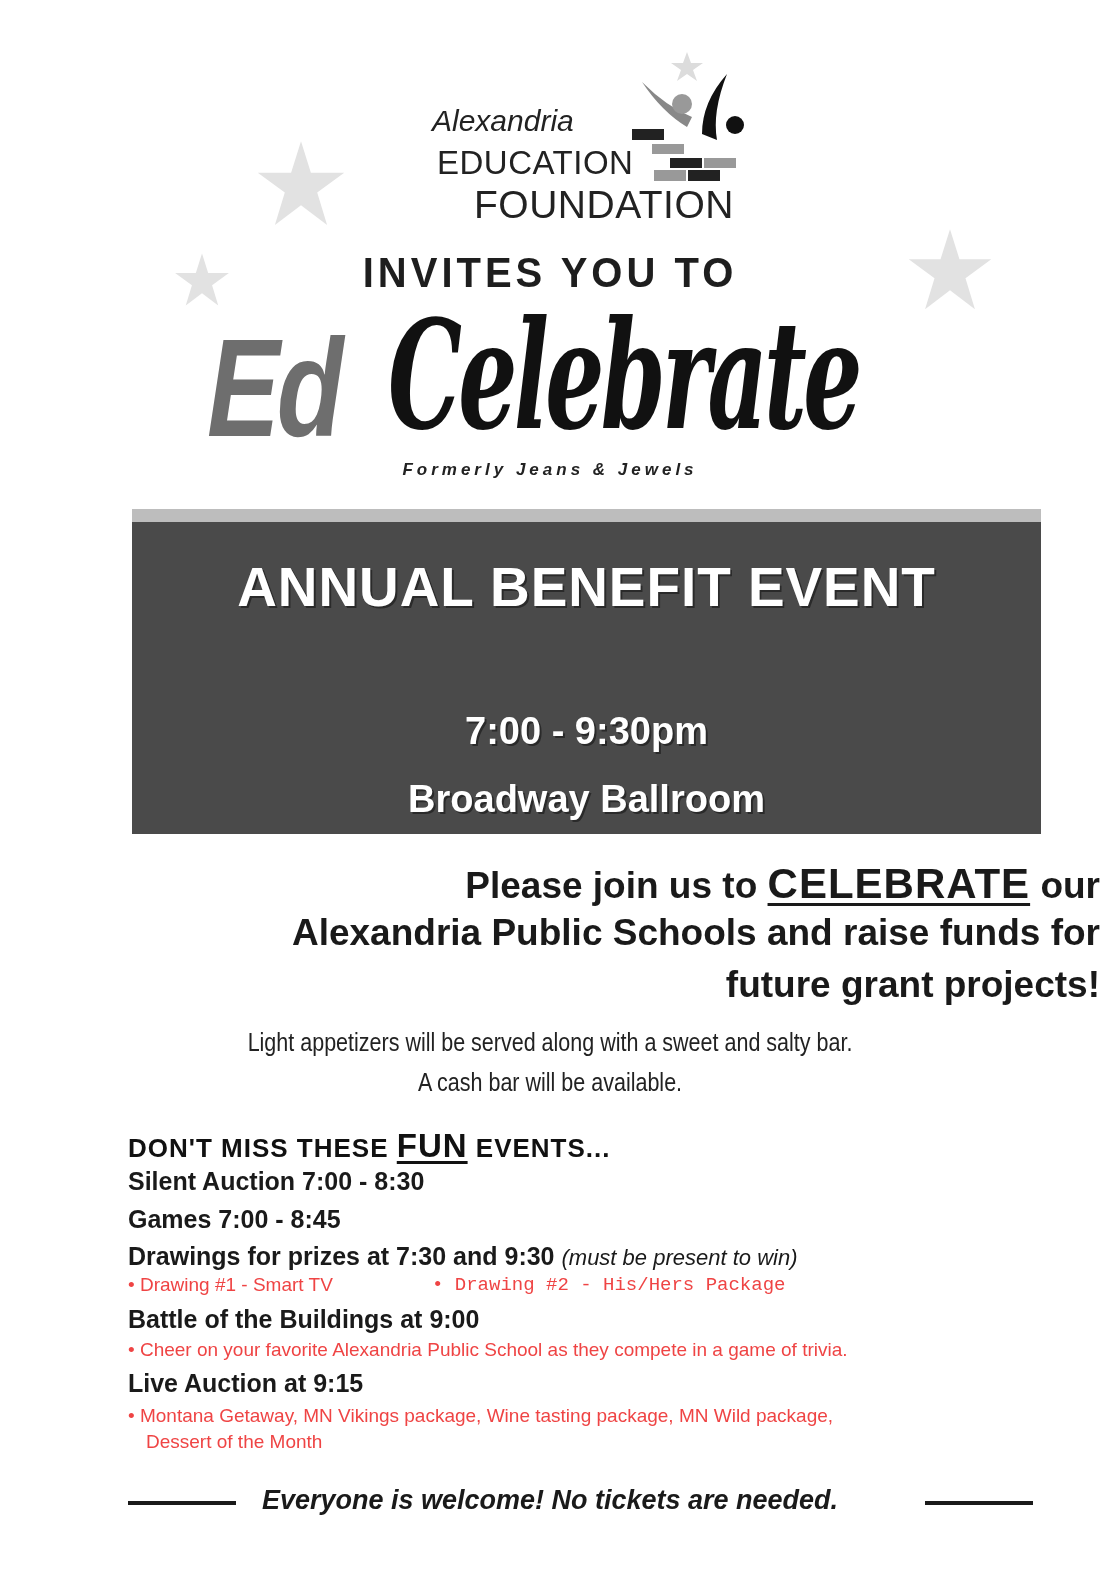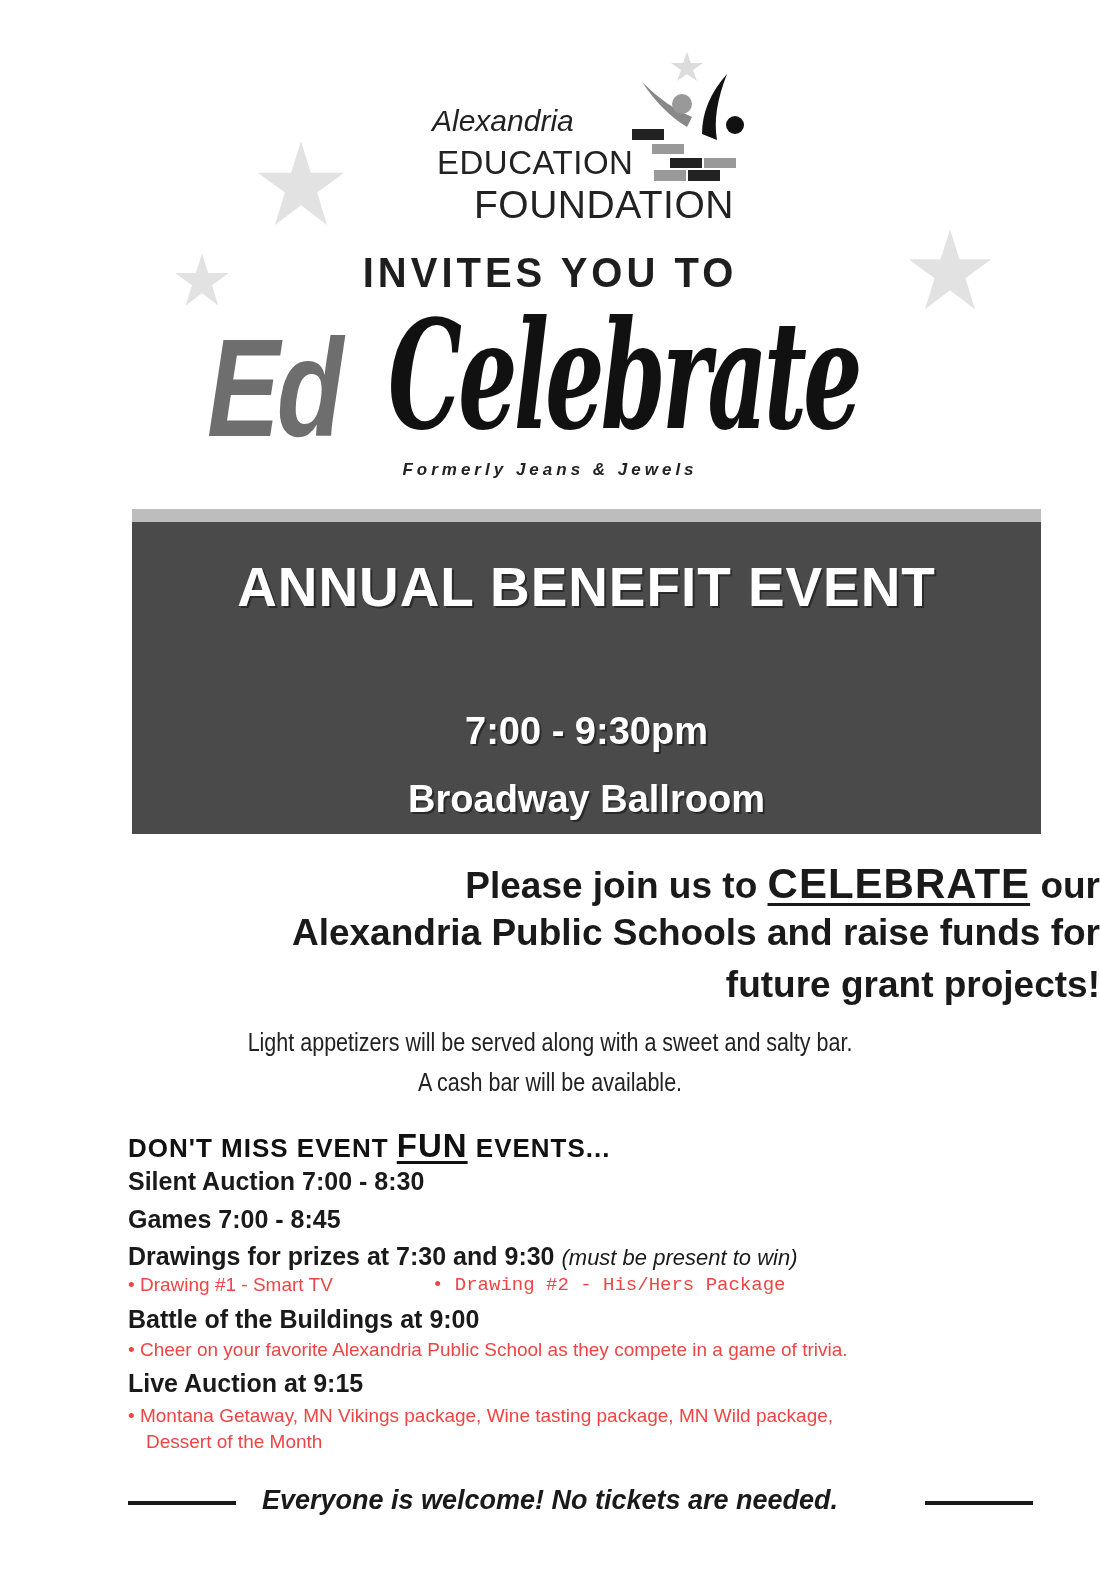--- a/index.html
+++ b/index.html
@@ -88,21 +88,21 @@
 <div class="join" style="top:860px;">
   <span>Please join us to </span><span class="celebrate-word">CELEBRATE</span><span> our</span>
 </div>
 <div class="join" style="top:912px;">Alexandria Public Schools and raise funds for</div>
 <div class="join" style="top:964px;">future grant projects!</div>
 
 <div class="light" style="top:1028px;">Light appetizers will be served along with a sweet and salty bar.</div>
 <div class="light" style="top:1068px;">A cash bar will be available.</div>
 
 <div class="section-title">
-  <span>DON'T MISS EVENT </span><span class="big">FUN</span><span> EVENTS...</span>
+  <span>DON'T MISS THESE </span><span class="big">FUN</span><span> EVENTS...</span>
 </div>
 
 <div class="item-head" style="top:1167px;">Silent Auction 7:00 - 8:30</div>
 <div class="item-head" style="top:1205px;">Games 7:00 - 8:45</div>
 <div class="item-head" style="top:1242px;">
   <span>Drawings for prizes at 7:30 and 9:30 </span><span class="note">(must be present to win)</span>
 </div>
 <div class="bullet" style="top:1274px;">• Drawing #1 - Smart TV</div>
 <div class="bullet" style="top:1274px; left:432px;font-family:Liberation Mono, monospace;">• Drawing #2 - His/Hers Package</div>
 

